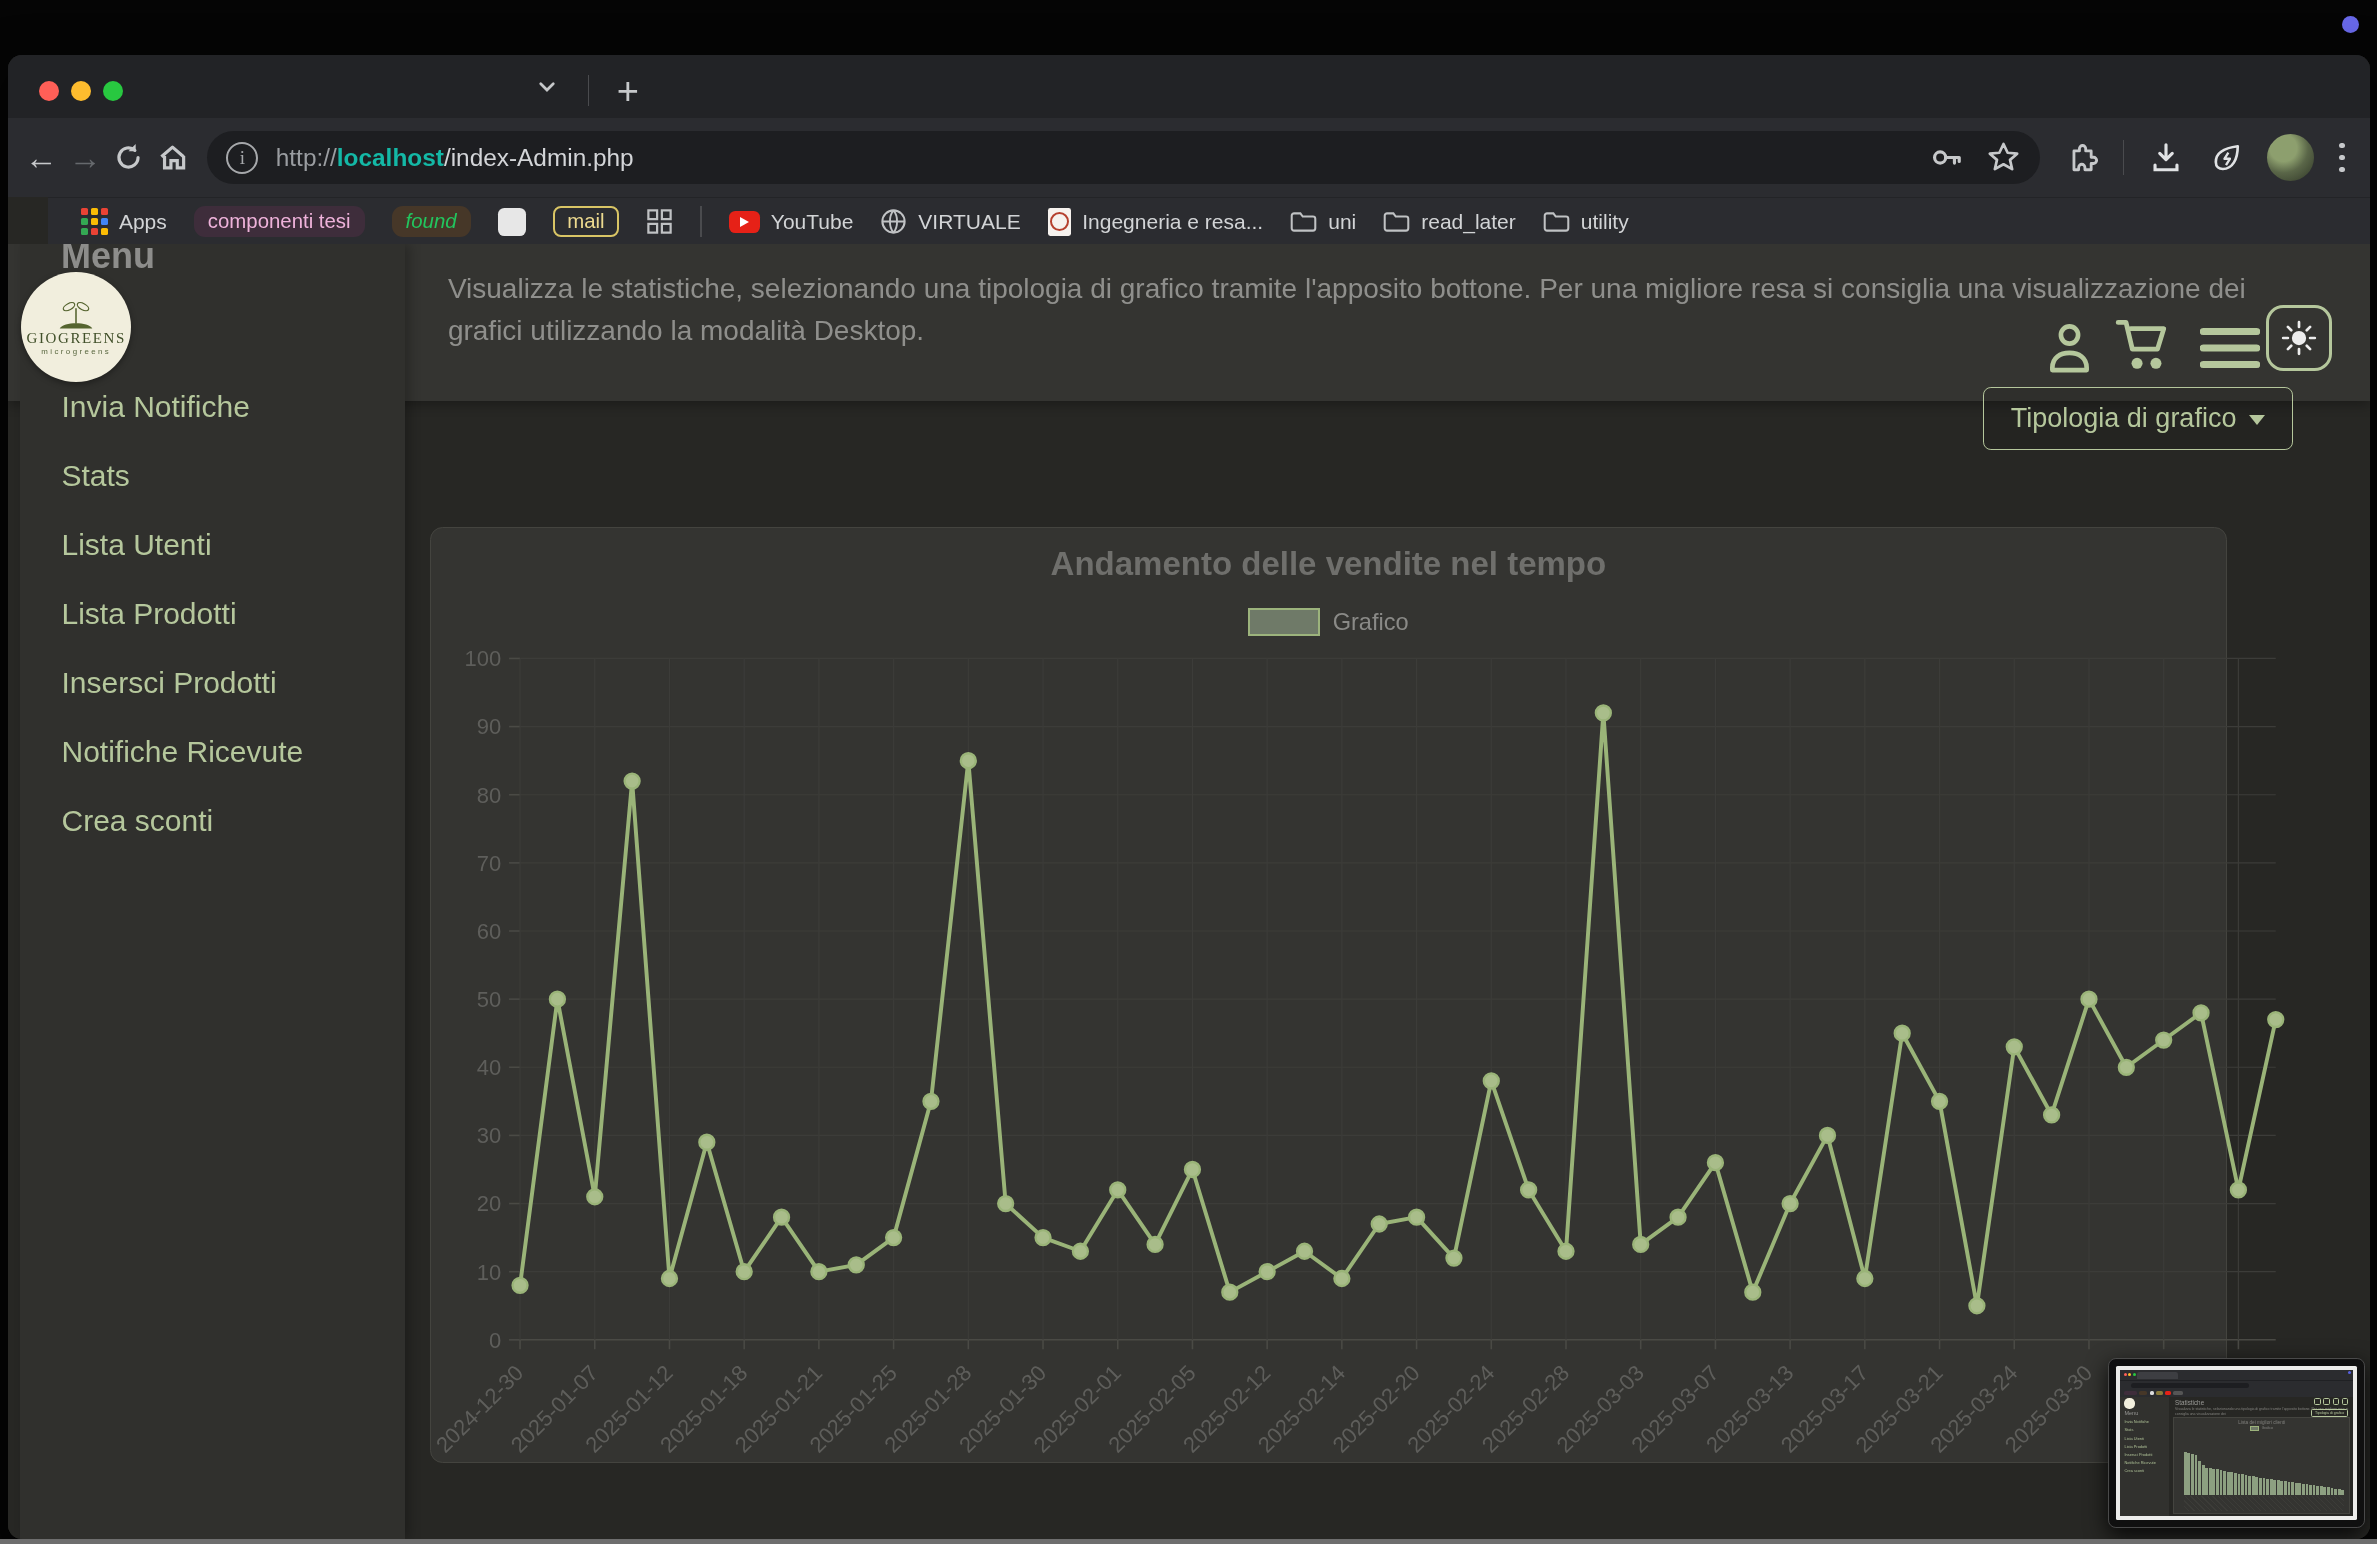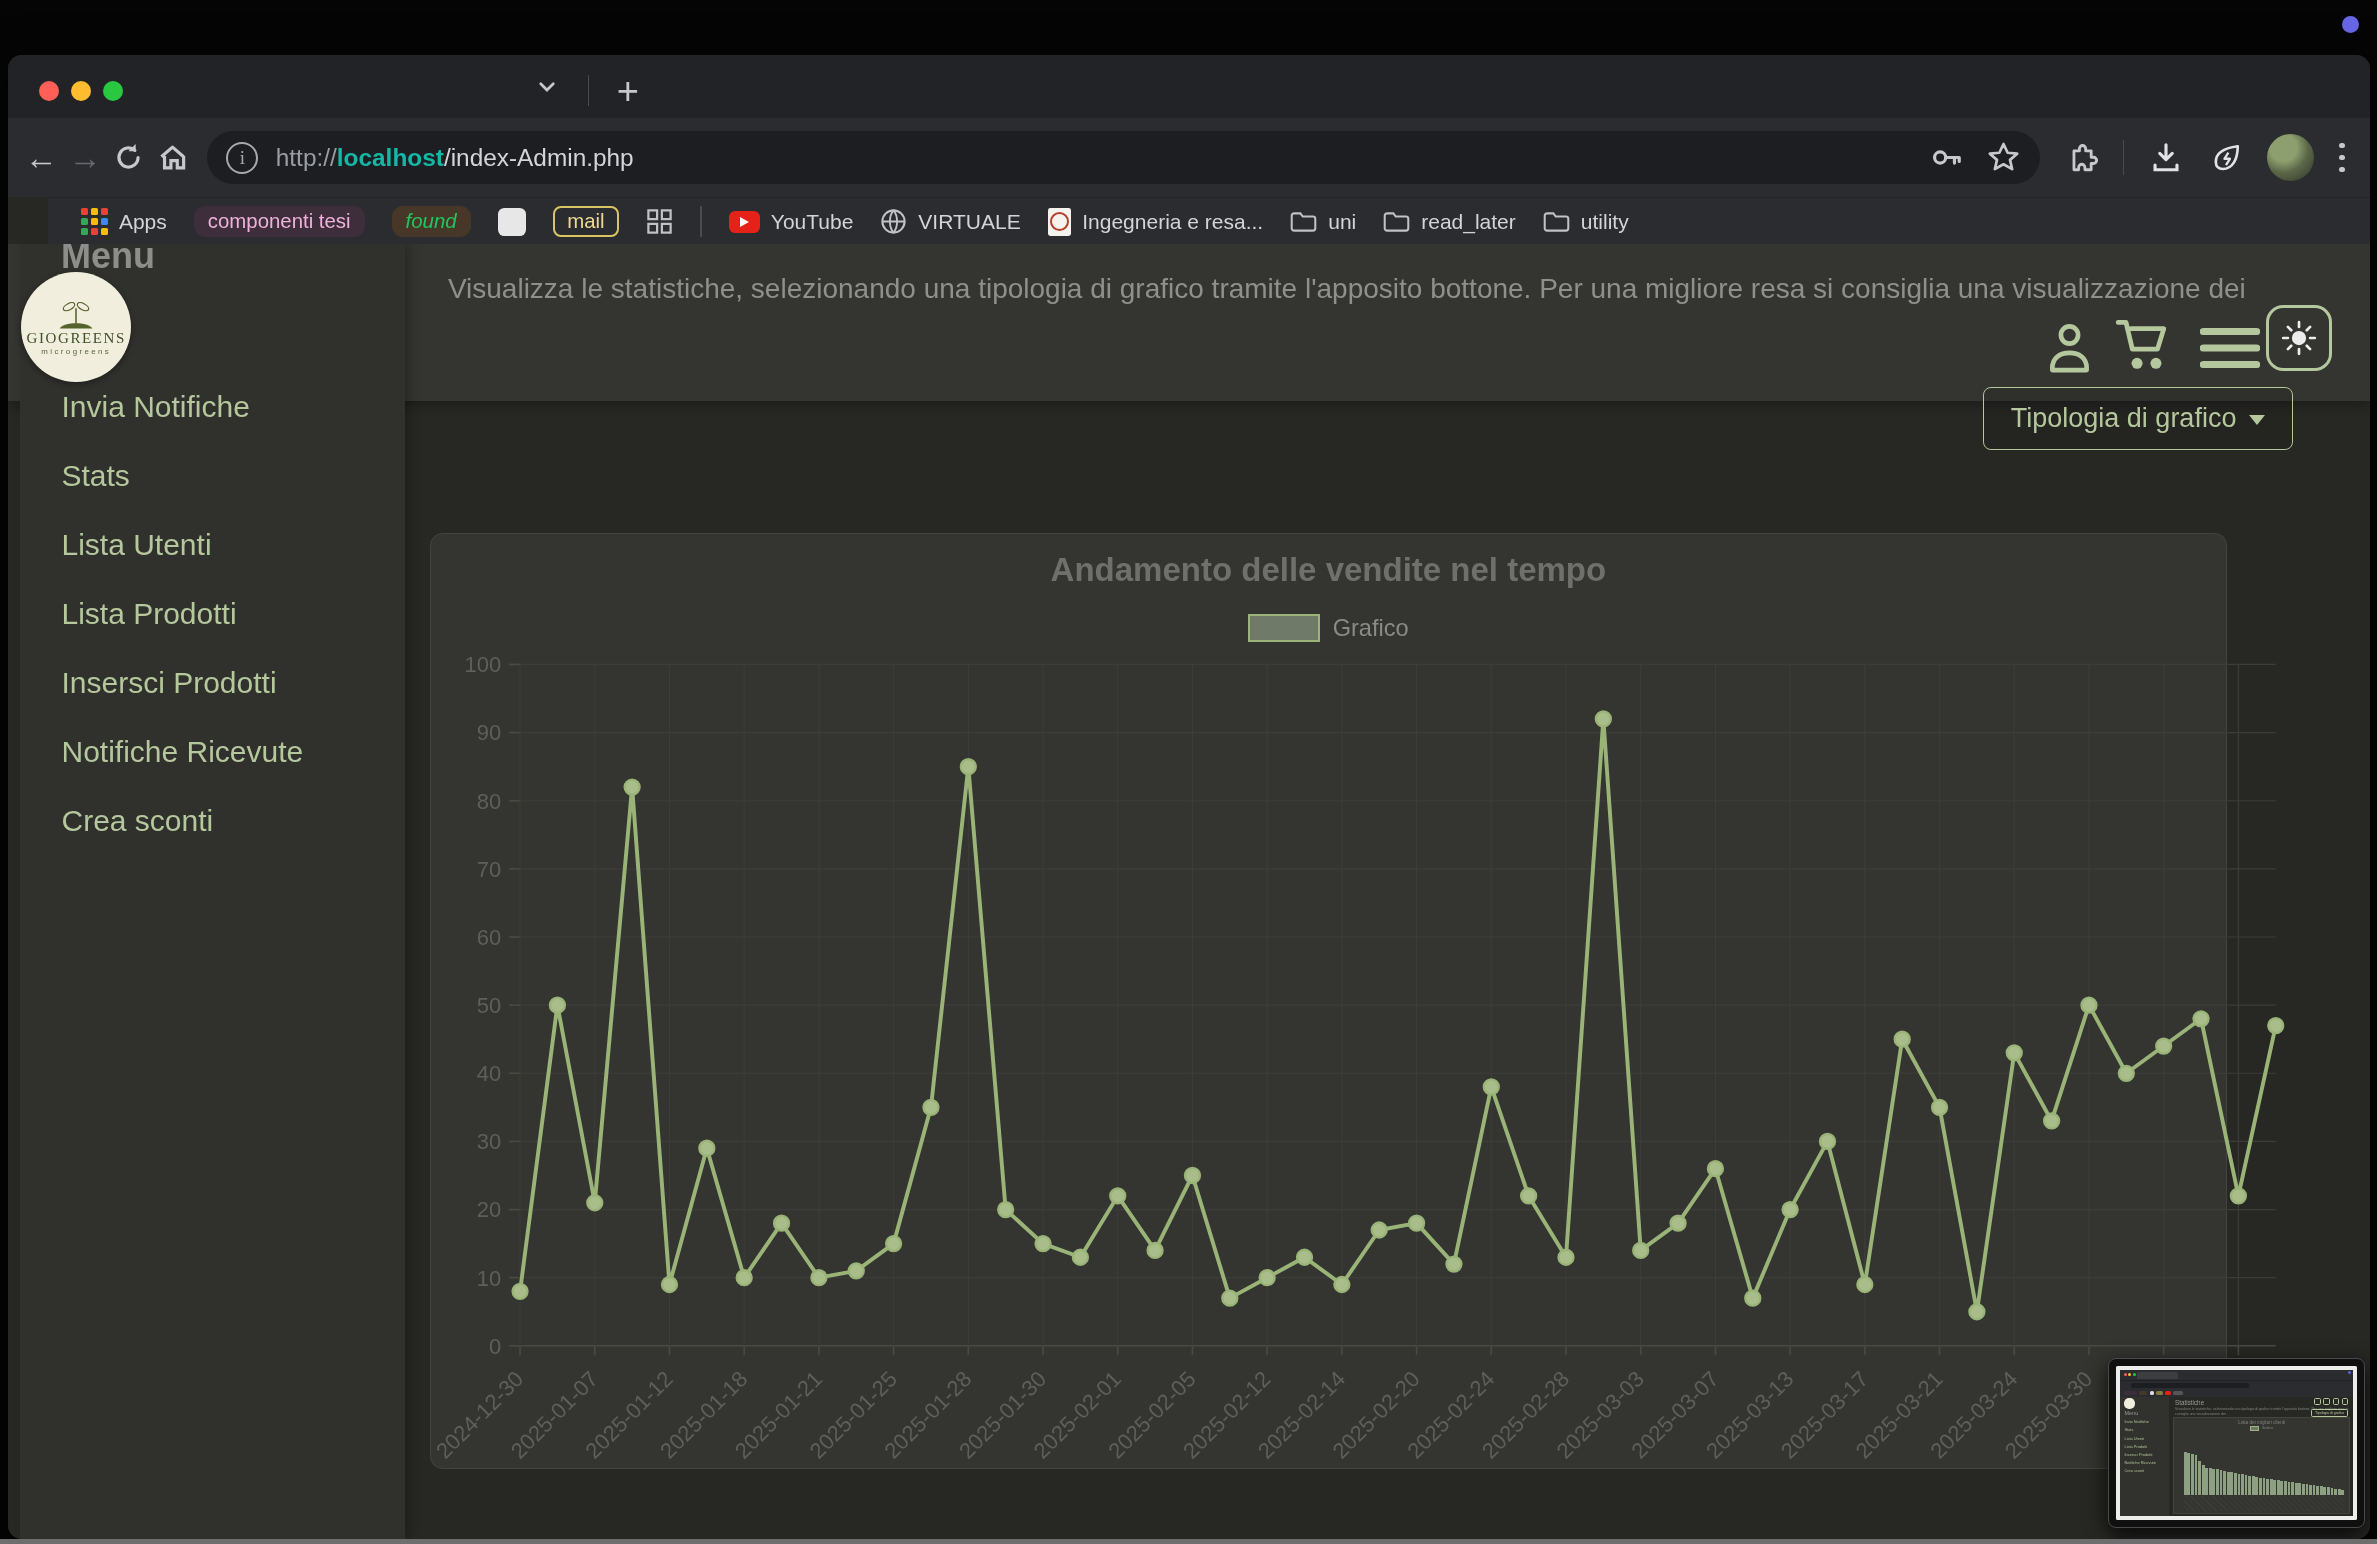--- a/index.html
+++ b/index.html
@@ -76,21 +76,21 @@
   #icon-row{z-index:4;}
   .hicon{position:absolute;}
   #sun-btn{left:2258px;top:61px;width:66px;height:66px;border:3.9px solid #b5c79c;border-radius:17.3px;
            display:flex;align-items:center;justify-content:center;box-sizing:border-box;}
   #chart-type-btn{left:1975px;top:143px;width:310px;height:63px;border:1.6px solid #b5c79c;border-radius:7.9px;
         display:flex;align-items:center;justify-content:center;gap:12.6px;color:#b5c79c;font-size:27px;
         box-sizing:border-box;z-index:4;background:rgba(20,20,18,.15);}
   #chart-type-btn .caret{width:0;height:0;border-left:8.6px solid transparent;border-right:8.6px solid transparent;
         border-top:10.2px solid #b5c79c;margin-top:3.1px;}
   
-  #card{left:422px;top:289px;width:1797px;height:936px;background:#343431;border:1.6px solid #44443f;
+  #card{left:422px;top:283px;width:1797px;height:936px;background:#343431;border:1.6px solid #44443f;
         border-radius:12.6px;box-sizing:border-box;}
   #chart-title{left:0;right:0;top:17.3px;text-align:center;font-size:33px;font-weight:bold;color:#6f6f6c;}
   #legend{left:0;right:0;top:80px;display:flex;align-items:center;justify-content:center;gap:12.6px;}
   #legend-swatch{width:72px;height:28px;background:#6f7a68;border:2.4px solid #9cb37c;box-sizing:border-box;}
   #legend-label{font-size:23.6px;color:#8a8a87;}
   #chart-svg{left:0;top:0;}
   
   #pip{left:2100px;top:1114px;width:257px;height:170px;background:#101010;border:1.6px solid #4a4a4a;
        border-radius:7.9px;box-sizing:border-box;padding:7px;z-index:20;box-shadow:0 7.9px 22px rgba(0,0,0,.8);}
   #pip-white{width:100%;height:100%;background:#ededeb;border-radius:1.6px;padding:3.9px;box-sizing:border-box;}
@@ -298,20 +298,21 @@
           <ellipse cx="18" cy="12" rx="8" ry="4" fill="none" stroke="#55642f" stroke-width="1.6" transform="rotate(-28 18 12)"></ellipse>
           <ellipse cx="36" cy="12" rx="8" ry="4" fill="none" stroke="#55642f" stroke-width="1.6" transform="rotate(28 36 12)"></ellipse>
           <path d="M6 40c5-9 37-9 42 0z" fill="#55642f"></path>
         </svg>
         <span class="l1">GIOGREENS</span>
         <span class="l2">microgreens</span>
       </div>
 
       <div class="abs" id="desc">
         <div>Visualizza le statistiche, selezionando una tipologia di grafico tramite l'apposito bottone. Per una migliore resa si consiglia una visualizzazione dei</div>
+        <div>grafici utilizzando la modalità Desktop.</div>
       </div>
 
       <div id="icon-row">
         <span class="hicon" style="left:2035px;top:75px;">
           <svg width="53" height="57" viewBox="0 0 68 72">
               <circle cx="34" cy="20" r="11" stroke="#b5c79c" stroke-width="6" fill="none"></circle>
               <path d="M12 62c0-13 10-19 22-19s22 6 22 19v3H12z" stroke="#b5c79c" stroke-width="6" fill="none" stroke-linejoin="round"></path>
             </svg>
         </span>
         <span class="hicon" style="left:2107px;top:72px;">

